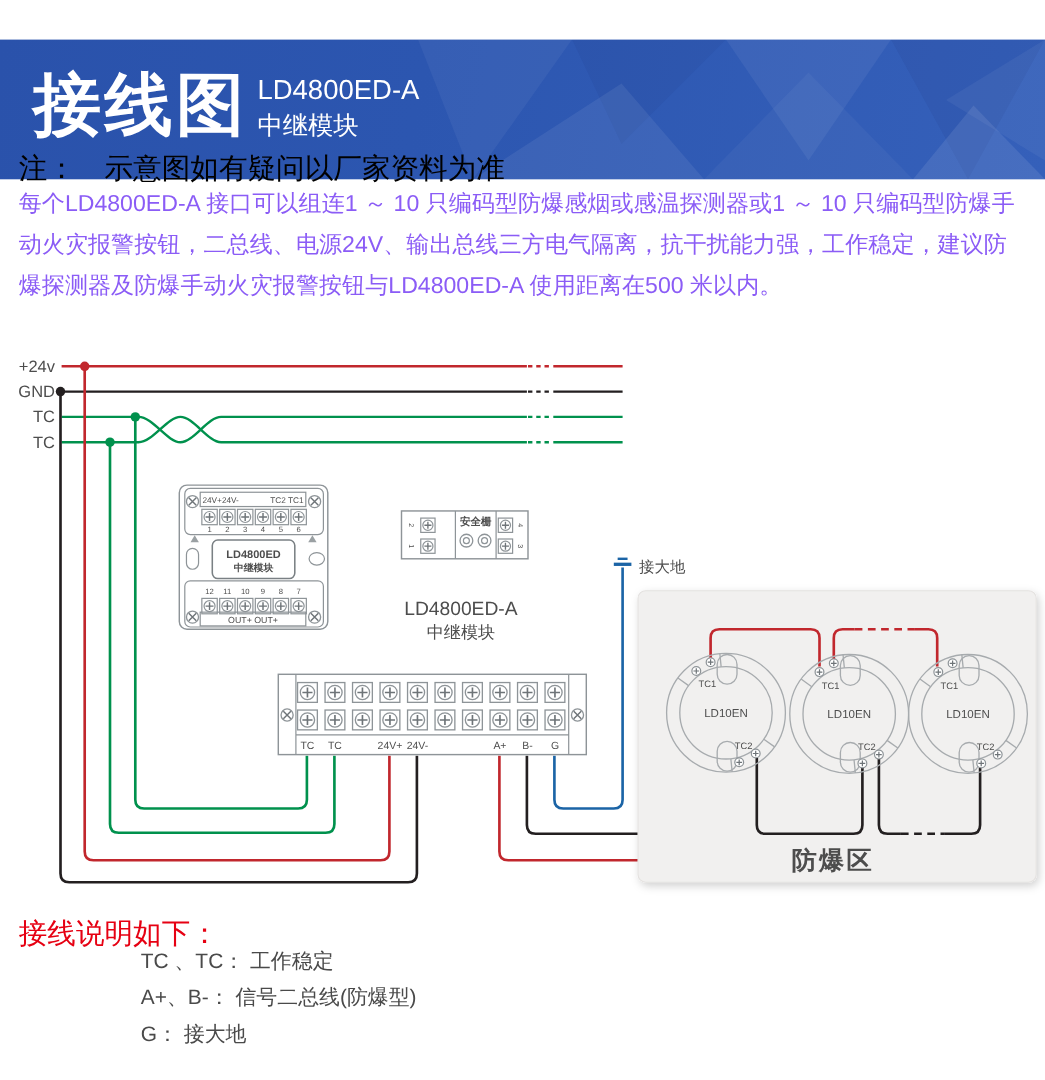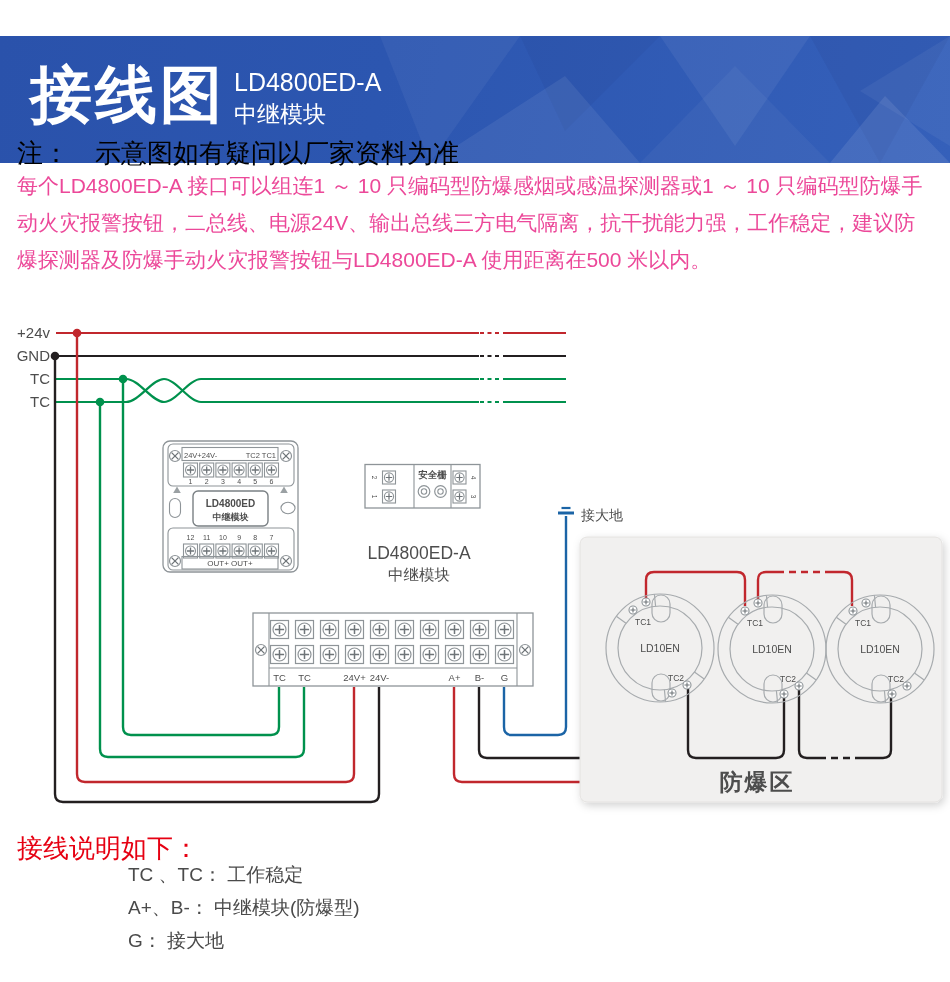--- a/index.html
+++ b/index.html
@@ -8,21 +8,21 @@
   
   .header{position:absolute;left:0;top:0;width:950px;height:127px;
           background:linear-gradient(100deg,#2a52ab 0%,#2c56b0 40%,#3560ba 100%);margin-top:36px;}
   .header svg{position:absolute;inset:0;}
   .hd-title{position:absolute;left:30px;top:17px;font-size:62px;font-weight:900;color:#fff;letter-spacing:3px;}
   .hd-sub{position:absolute;left:234px;top:30px;color:#fff;}
   .hd-sub .l1{font-size:25px;line-height:32px;}
   .hd-sub .l2{font-size:23px;line-height:32px;}
   
   .note{position:absolute;left:17px;top:136px;font-size:26px;color:#000000;}
-  .desc{position:absolute;left:17px;top:167px;width:916px;font-size:21px;line-height:37px;color:#ec4899;}
+  .desc{position:absolute;left:17px;top:167px;width:916px;font-size:21px;line-height:37px;color:#8b5cf6;}
   .legend-title{position:absolute;left:17px;top:831px;font-size:26px;color:#e60012;}
   .legend{position:absolute;left:128px;top:858px;font-size:19px;line-height:33px;color:#4a4a4a;}
   
   .diagram{position:absolute;left:0;top:0;width:950px;height:982px;}
   .diagram text{font-family:"Liberation Sans","DejaVu Sans",sans-serif;fill:#4d4d4d;}
   .wire{fill:none;stroke-width:2.4;stroke-linejoin:round;}
   .busline{fill:none;stroke-width:2.2;}
   .dash75{stroke-dasharray:7 5;}
   .dash44{stroke-dasharray:4 3.5;}
   .box{fill:#fff;stroke:#8e9498;stroke-width:1.3;}
@@ -290,17 +290,17 @@
         <text x="8" y="33" font-size="8.5">TC2</text>
       </g>
 
       <text x="757" y="790" font-size="23" font-weight="bold" letter-spacing="2" text-anchor="middle" fill="#1d6094">防爆区</text>
     </g>
   </svg>
 
   <div class="legend-title">接线说明如下：</div>
   <div class="legend">
     <div>TC 、TC： 工作稳定</div>
-    <div>A+、B-： 中继模块(防爆型)</div>
+    <div>A+、B-： 信号二总线(防爆型)</div>
     <div>G： 接大地</div>
   </div>
 
 </div>
 
 </body></html>

